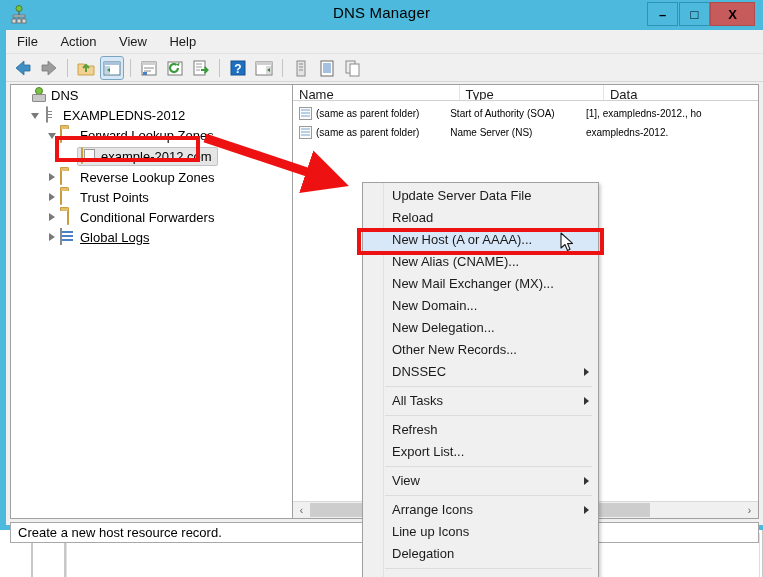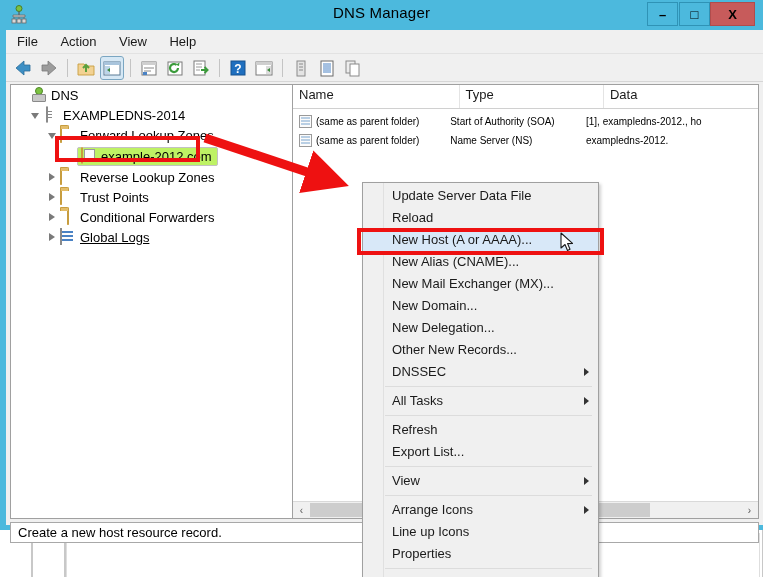--- a/index.html
+++ b/index.html
@@ -137,21 +137,21 @@
     border-color: transparent transparent transparent #7a7a7a;
   }
   .expander.expanded::after {
     left: 2px; top: 5px;
     border-width: 6px 4px 0 4px;
     border-color: #7a7a7a transparent transparent transparent;
   }
   .tree-icon { width: 16px; height: 16px; flex: 0 0 16px; margin-right: 4px; position: relative; }
   .tree-label { padding-top: 1px; }
   .tree-row.selected .tree-label-wrap {
-    background: #bef264;
+    background: #e5e5e5;
     border: 1px solid #c2c2c2;
     border-radius: 2px;
     padding: 0 5px 1px 3px;
   }
   .tree-label-wrap { display: flex; align-items: center; }
 
   
   .ico-folder {
     background: #f2d293;
     border: 1px solid #c79d3f;
@@ -209,21 +209,21 @@
     background: #fdfdfd; border: 1px solid #8a8a8a;
   }
   .ico-logs::after {
     content: ""; position: absolute; left: 2px; top: 2px;
     width: 11px; height: 10px;
     background: repeating-linear-gradient(180deg,#4a82c4 0 2px,#fdfdfd 2px 4px);
   }
 
   
   #list-header {
-    display: flex; height: 24px;
+    display: flex; height: 16px;
     background: #ffffff;
     border-bottom: 1px solid #d0d0d0;
     font-size: 13px; color: #1a1a1a;
   }
   .col-head {
     padding: 2px 0 0 6px;
     border-right: 1px solid #e4e4e4;
     overflow: hidden; white-space: nowrap;
     cursor: default;
   }
@@ -463,21 +463,21 @@
           <span class="tree-label-wrap">
             <span class="tree-icon"><span class="ico-dnsroot"></span></span>
             <span class="tree-label">DNS</span>
           </span>
         </div>
 
         <div class="tree-row" style="padding-left:18px;">
           <span class="expander expanded"></span>
           <span class="tree-label-wrap">
             <span class="tree-icon"><span class="ico-server"></span></span>
-            <span class="tree-label">EXAMPLEDNS-2014</span>
+            <span class="tree-label">EXAMPLEDNS-2012</span>
           </span>
         </div>
 
         <div class="tree-row" style="padding-left:35px;">
           <span class="expander expanded"></span>
           <span class="tree-label-wrap">
             <span class="tree-icon"><span class="ico-folder"></span></span>
             <span class="tree-label">Forward Lookup Zones</span>
           </span>
         </div>
@@ -591,21 +591,21 @@
       <span>View</span>
       <span class="submenu-arrow"></span>
     </div>
 
     <div class="menu-sep"></div>
     <div class="menu-item">
       <span>Arrange Icons</span>
       <span class="submenu-arrow"></span>
     </div>
     <div class="menu-item">Line up Icons</div>
-    <div class="menu-item">Properties</div>
+    <div class="menu-item">Delegation</div>
 
     <div class="menu-sep"></div>
     <div class="menu-item">Help</div>
   </div>
 
   <div id="cursor">
     <svg width="16" height="22" viewBox="0 0 16 22">
       <path d="M1 1 L1 16 L5 12.5 L7.5 18.5 L10 17.3 L7.6 11.6 L12.5 11.4 Z" fill="#ffffff" stroke="#1a1a1a" stroke-width="1.1" stroke-linejoin="round"></path>
     </svg>
   </div>

